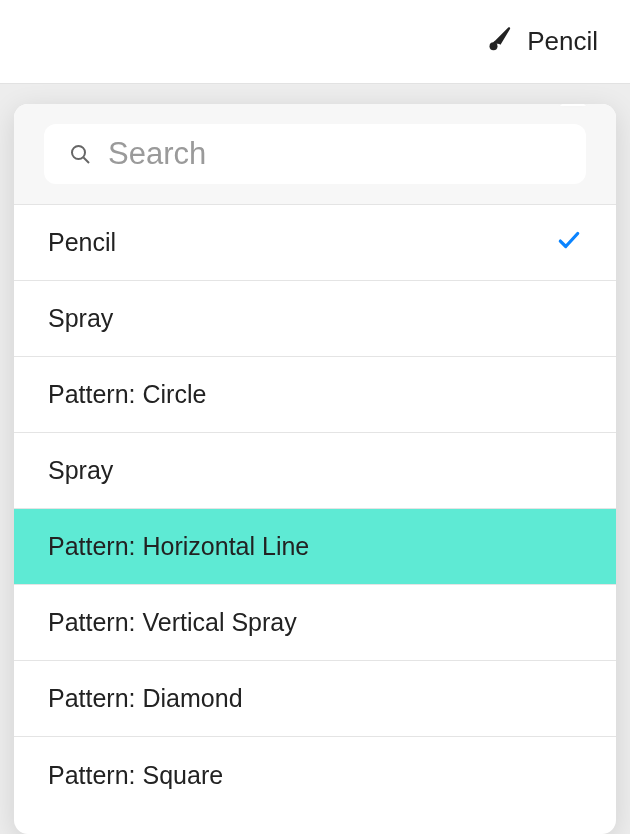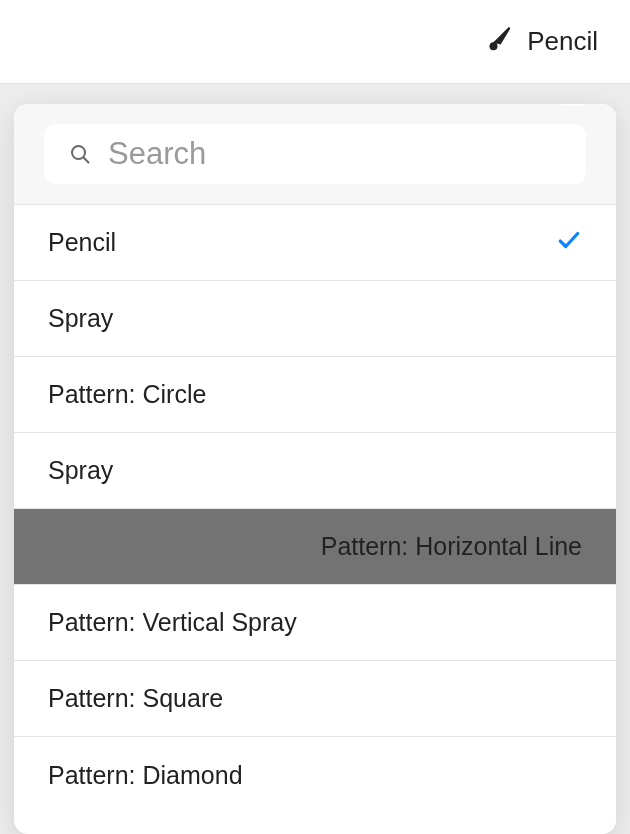--- a/index.html
+++ b/index.html
@@ -90,21 +90,21 @@
     align-items: center;
     justify-content: space-between;
     height: 76px;
     padding: 0 34px;
     border-bottom: 1px solid #e4e4e4;
     font-size: 25px;
     color: #222;
     cursor: pointer;
     background: #fff;
   }
-  .list-item.hover { background: #737373; justify-content: flex-end; }
+  .list-item.hover { background: #5eead4; }
   .list-item:last-child { border-bottom: none; }
   .check { color: #0b84ff; width: 26px; height: 26px; }
 </style>
 </head>
 <body>
 
 <div class="topbar">
   <div class="topbar-btn">
     <span>
       <svg viewBox="0 0 24 24" fill="currentColor">
@@ -146,19 +146,19 @@
       <div class="list-item">
         <span>Spray</span>
       </div>
       <div class="list-item hover">
         <span>Pattern: Horizontal Line</span>
       </div>
       <div class="list-item">
         <span>Pattern: Vertical Spray</span>
       </div>
       <div class="list-item">
-        <span>Pattern: Square</span>
+        <span>Pattern: Diamond</span>
       </div>
       <div class="list-item">
-        <span>Pattern: Diamond</span>
+        <span>Pattern: Square</span>
       </div>
     </div>
 </div>
 
 </body></html>

